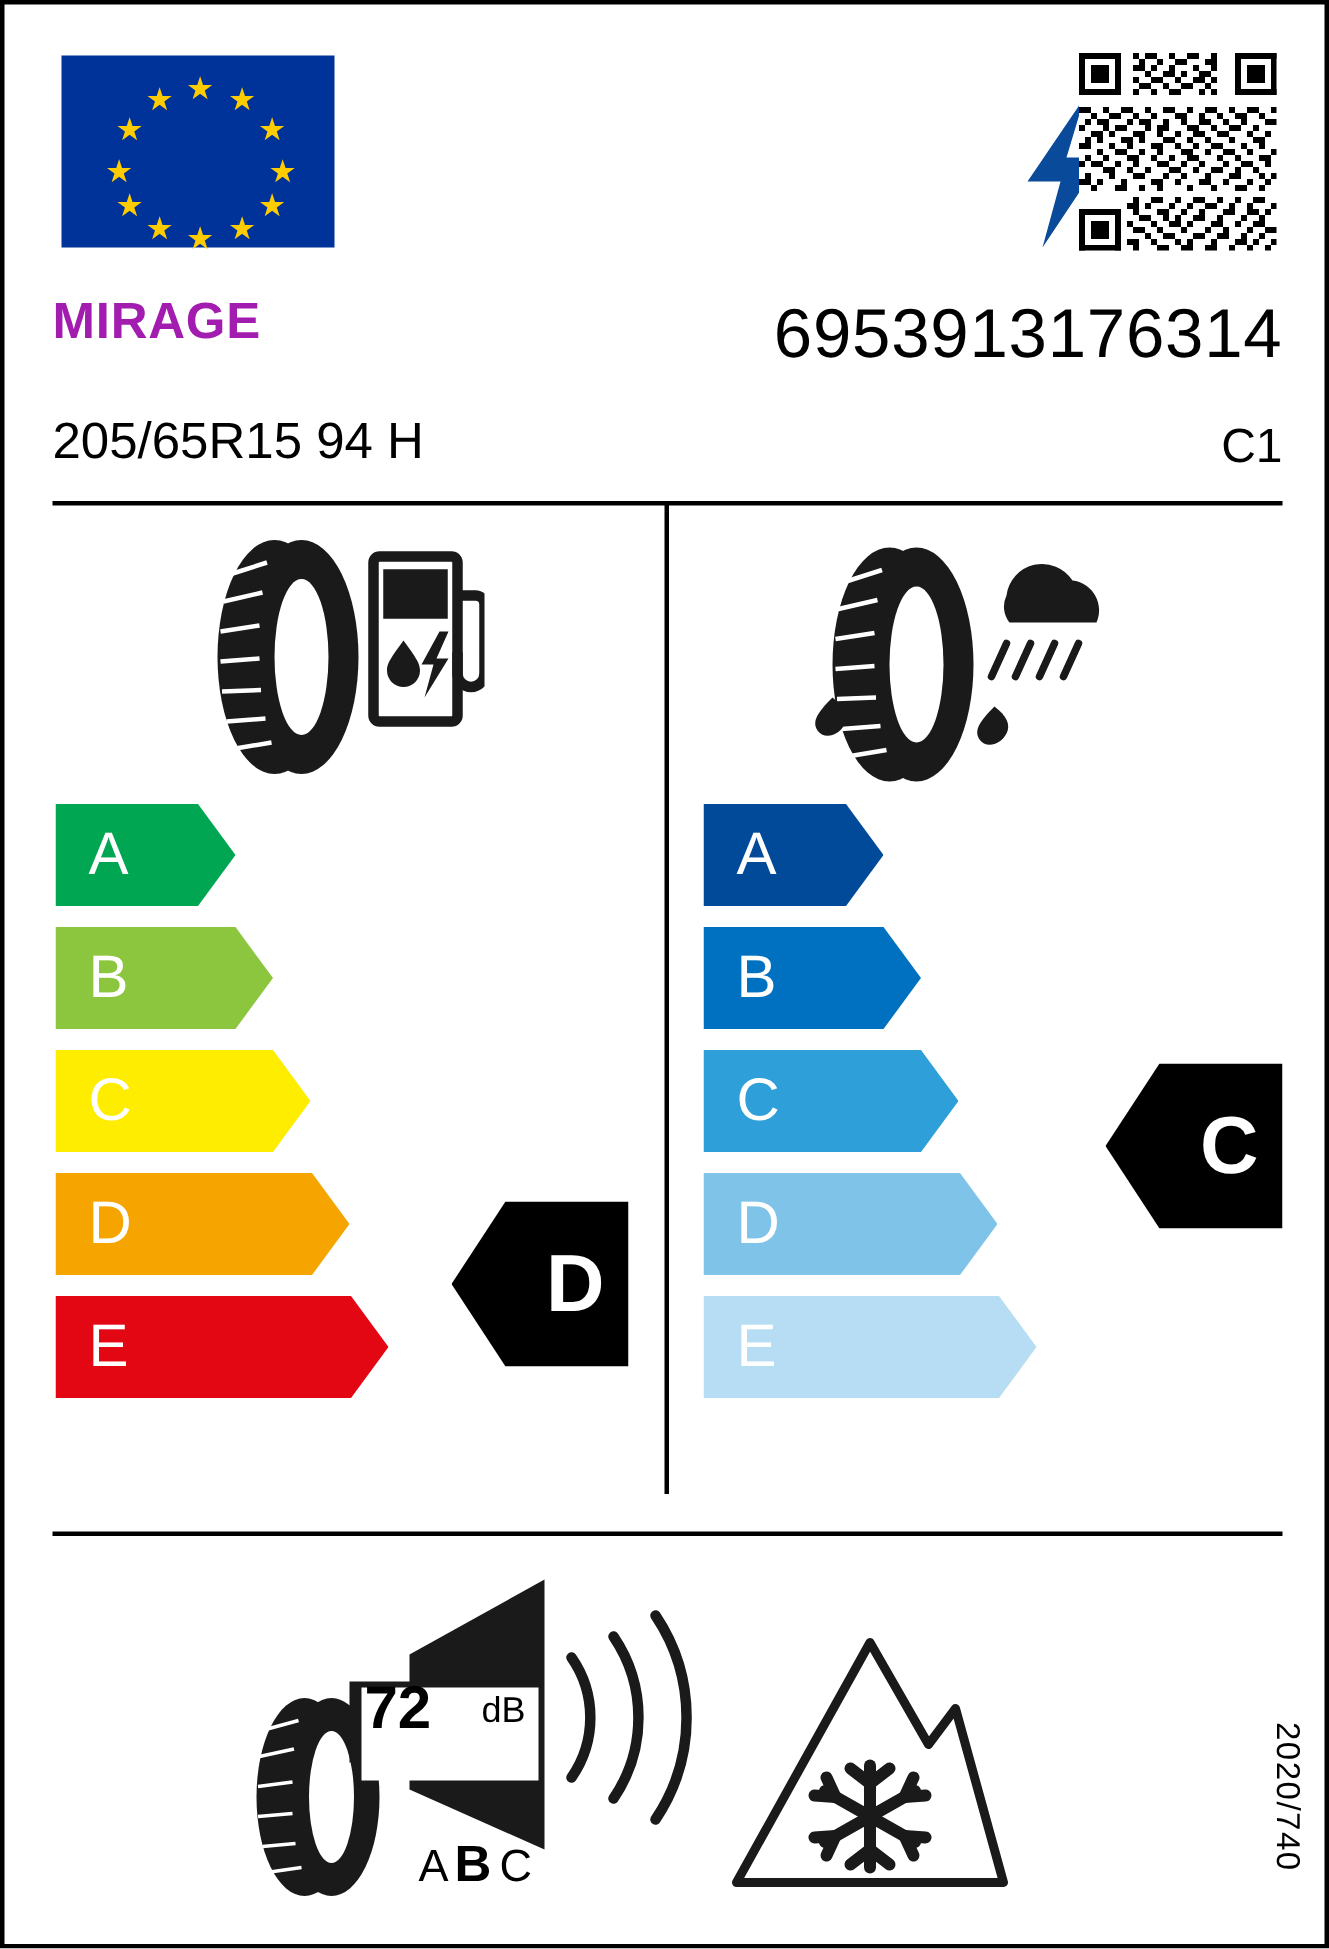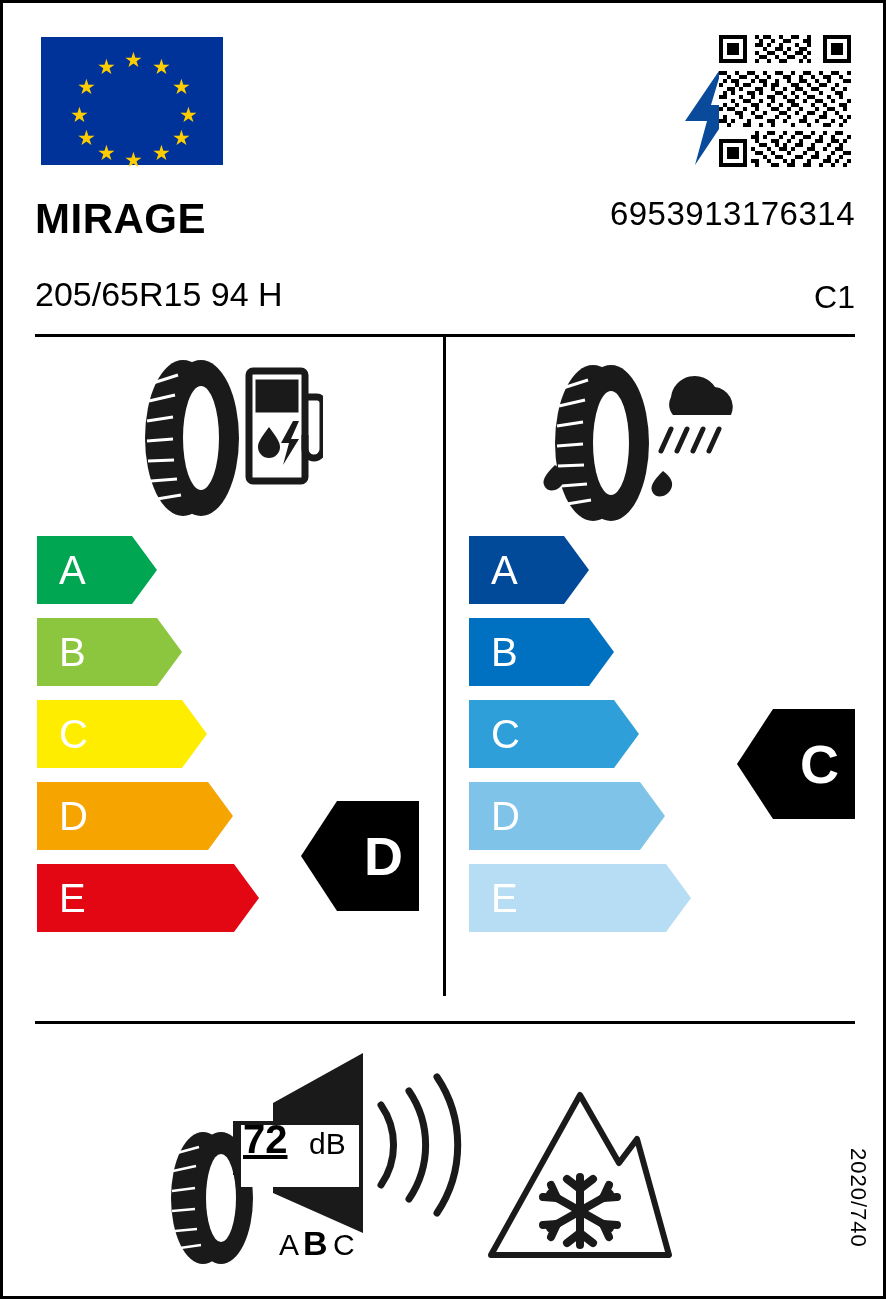--- a/index.html
+++ b/index.html
@@ -72,30 +72,30 @@
     position: absolute;
     left: 32px;
     top: 192px;
     width: 820px;
     height: 46px;
   }
   .brand {
     position: absolute;
     left: 0;
     top: 0;
-    font-size: 42px;
+    font-size: 34px;
     font-weight: bold;
     letter-spacing: 0.5px;
-    color: #000000;
+    color: #a21caf;
   }
   .sku {
     position: absolute;
     right: 0;
     top: 0;
-    font-size: 33px;
+    font-size: 46px;
     color: #000;
     letter-spacing: 0.5px;
   }
   .size-row {
     position: absolute;
     left: 32px;
     top: 272px;
     width: 820px;
     height: 46px;
   }
@@ -172,22 +172,23 @@
 
   
   .noise-db {
     position: absolute;
     font-size: 40px;
     font-weight: bold;
     color: #000;
   }
   .noise-unit {
     position: absolute;
-    font-size: 30px;
+    font-size: 24px;
     color: #000;
+    margin-left: 12px;
   }
   .noise-class {
     position: absolute;
     font-size: 30px;
     color: #000;
   }
   .noise-class b {
     font-size: 34px;
   }
 
@@ -658,21 +659,21 @@
 
     <rect x="78" y="82" width="118" height="62" fill="#ffffff"></rect>
 
     <g fill="none" stroke="#1a1a1a" stroke-width="7" stroke-linecap="round">
       <path d="M218 62 a70 70 0 0 1 0 80"></path>
       <path d="M246 48 a96 96 0 0 1 0 108"></path>
       <path d="M274 34 a122 122 0 0 1 0 136"></path>
     </g>
   </svg>
 
-  <div class="noise-db" style="left:240px; top:1114px;text-decoration:underline;">72</div>
+  <div class="noise-db" style="left:240px; top:1114px;">72</div>
   <div class="noise-unit" style="left:306px; top:1124px;">dB</div>
 
   <div class="noise-class" style="left:276px; top:1225px;">A</div>
   <div class="noise-class" style="left:300px; top:1221px;"><b>B</b></div>
   <div class="noise-class" style="left:330px; top:1225px;">C</div>
 
   <svg class="pict" style="left:484px; top:1086px; width:186px; height:172px;" viewBox="0 0 186 172">
     <polygon points="93,6 132,74 150,50 182,166 4,166" fill="none" stroke="#1a1a1a" stroke-width="6" stroke-linejoin="round"></polygon>
     <g stroke="#1a1a1a" stroke-width="8" stroke-linecap="round">
       <line x1="93" y1="88" x2="93" y2="156"></line>

